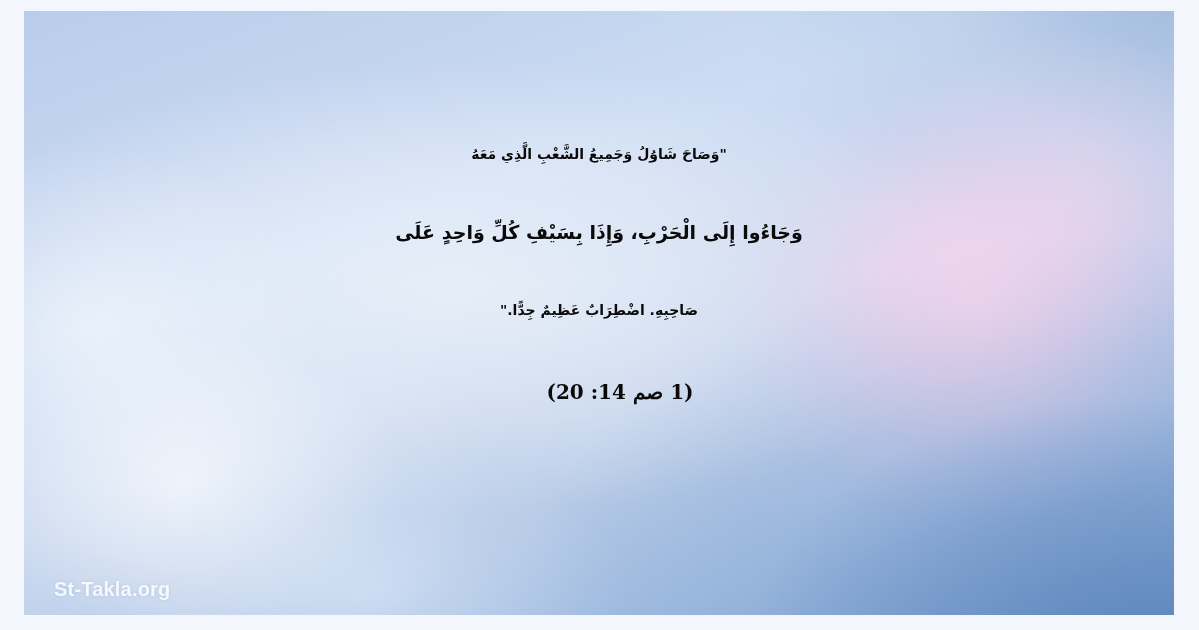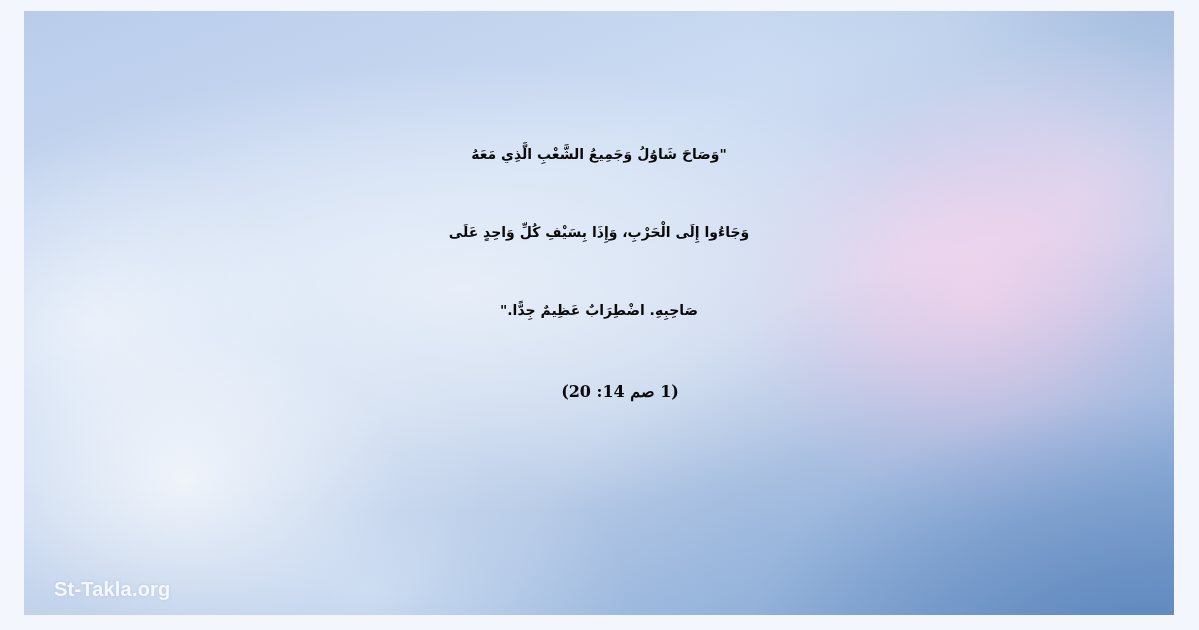--- a/index.html
+++ b/index.html
@@ -177,21 +177,21 @@
     <div class="bg-layer" id="bg-dark-tr"></div>
     <div class="bg-layer" id="bg-pink2"></div>
     <div class="bg-layer" id="bg-pink"></div>
     <div class="bg-layer" id="bg-glow-left2"></div>
     <div class="bg-layer" id="bg-glow-left"></div>
     <div class="bg-layer" id="bg-glow-bc"></div>
     <div class="bg-layer" id="bg-dark-br"></div>
 
     <div id="verse-block">
       <div class="verse-line" style="font-size: 14px;">"وَصَاحَ شَاوُلُ وَجَمِيعُ الشَّعْبِ الَّذِي مَعَهُ</div>
-      <div class="verse-line" style="font-size: 14px;">وَجَاءُوا إِلَى الْحَرْبِ، وَإِذَا بِسَيْفِ كُلِّ وَاحِدٍ عَلَى</div>
+      <div class="verse-line" style="font-size: 19px;">وَجَاءُوا إِلَى الْحَرْبِ، وَإِذَا بِسَيْفِ كُلِّ وَاحِدٍ عَلَى</div>
       <div class="verse-line" style="font-size: 14px;">صَاحِبِهِ. اضْطِرَابٌ عَظِيمٌ جِدًّا."</div>
-      <div id="verse-reference" style="font-size: 16px; padding-left: 42px;">(1 صم 14: 20)</div>
+      <div id="verse-reference" style="font-size: 20px; padding-left: 42px;">(1 صم 14: 20)</div>
     </div>
 
     <div id="watermark">St-Takla.org</div>
 
   </div>
 </div>
 
 </body></html>

